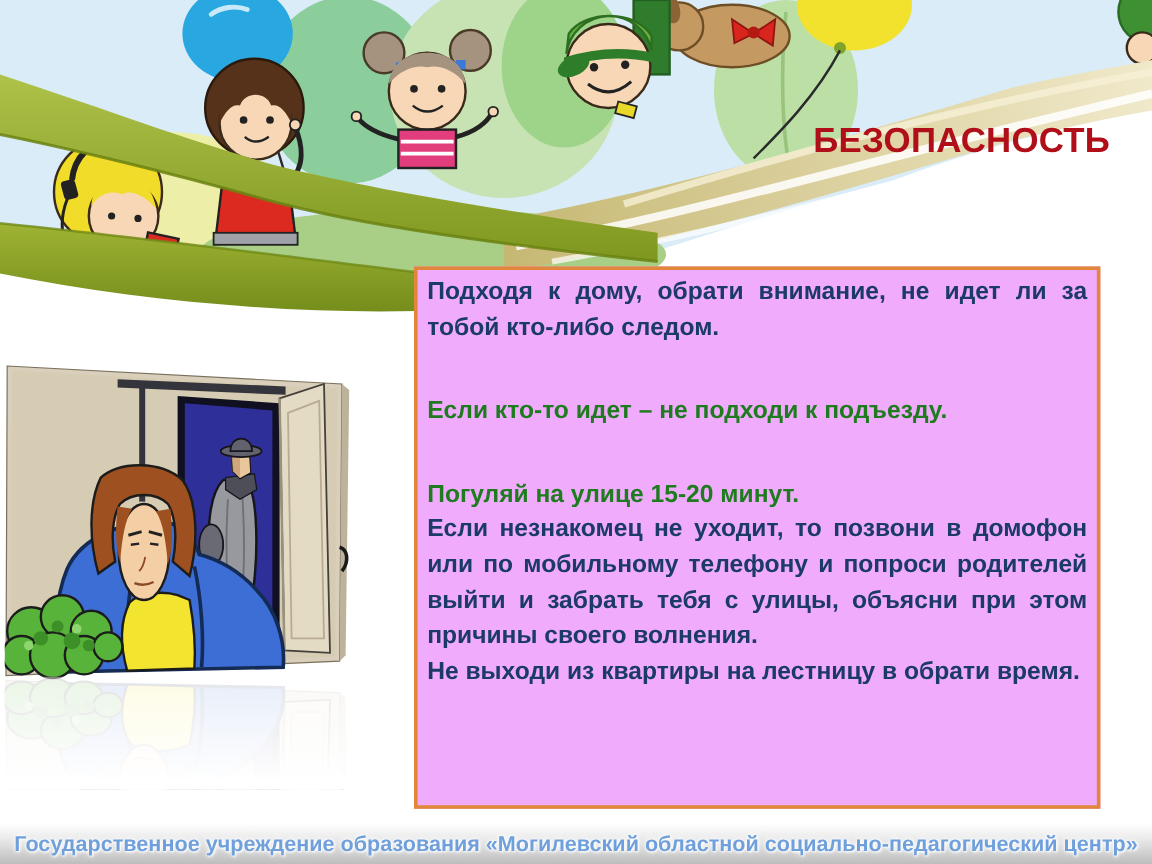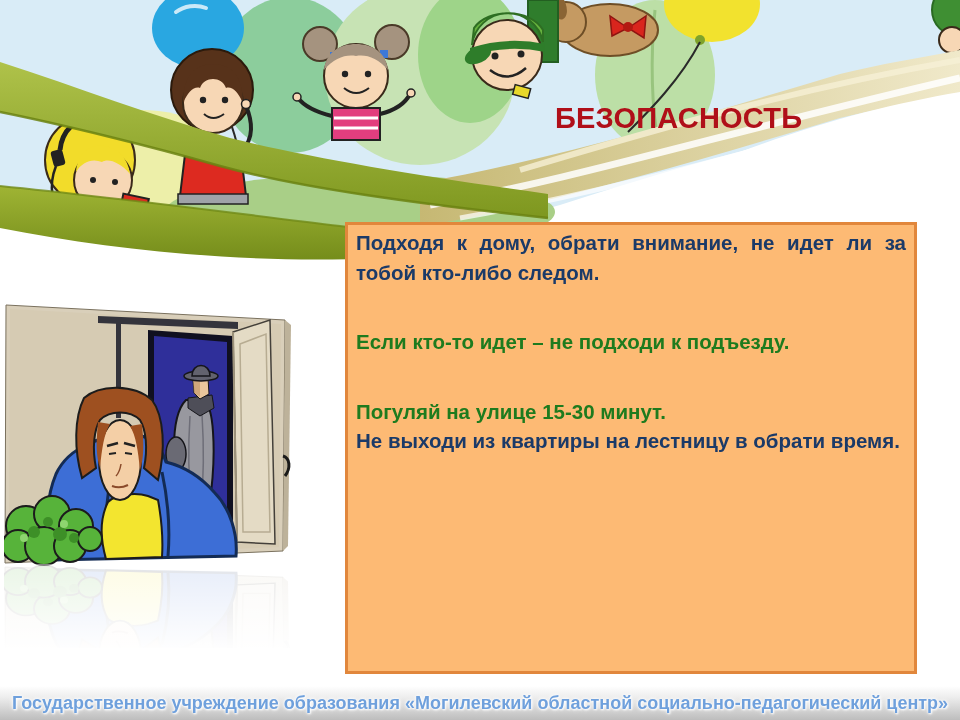--- a/index.html
+++ b/index.html
@@ -1,24 +1,24 @@
 <!DOCTYPE html>
 <html><head>
 <meta charset="utf-8">
 <style>
   html,body{margin:0;padding:0;background:#fff;}
   .slide{position:relative;width:960px;height:720px;overflow:hidden;background:#fff;
          font-family:"Liberation Sans",sans-serif;}
   svg{display:block;}
   .banner{position:absolute;left:0;top:0;}
-  .title{position:absolute;left:555px;top:100px;width:370px;text-align:left;
+  .title{position:absolute;left:555px;top:100px;width:370px;text-align:right;
          font-weight:bold;font-size:29px;line-height:37px;color:#B00F19;letter-spacing:.2px;}
   .picture-wrap{position:absolute;left:4px;top:296px;width:300px;height:362px;}
   .safety-box{position:absolute;left:345px;top:222px;width:550px;height:440px;
-              border:3px solid #E1873C;background:#fdba74;padding:3px 8px 3px 8px;
+              border:3px solid #E1873C;background:#f0abfc;padding:3px 8px 3px 8px;
               font-size:20.5px;line-height:29.6px;font-weight:bold;text-align:justify;}
   .safety-box p{margin:0;}
   .safety-box p[data-color="navy"]{color:#1B3A68;}
   .safety-box p[data-color="green"]{color:#1E7B1E;margin-top:40px;}
   .footer{position:absolute;left:0;bottom:0;width:960px;height:34px;
           background:linear-gradient(180deg,#ffffff 0%,#ececec 35%,#cfcfcf 75%,#bdbdbd 100%);
           display:flex;align-items:center;justify-content:center;}
   .footer span{font-size:18px;font-weight:bold;color:#6FA0DC;white-space:nowrap;
           text-shadow:0 0 1px #fff,0 0 3px #fff,0 0 5px #fff,1px 1px 2px rgba(255,255,255,.95);}
 </style>
@@ -238,21 +238,22 @@
         <use href="#picScene" xlink:href="#picScene" transform="matrix(1,0,0,-0.85,0,498)" opacity="0.22"></use>
         <rect x="0" y="268" width="300" height="88" fill="url(#refFade)"></rect>
         <rect x="0" y="352" width="300" height="10" fill="#FFFFFF"></rect>
       </g>
     </svg>
   </div>
 
   <div class="safety-box">
     <p data-color="navy">Подходя к дому, обрати внимание, не идет ли за тобой кто-либо следом.</p>
     <p data-color="green">Если кто-то идет – не подходи к подъезду.</p>
-    <p data-color="green">Погуляй на улице 15-30 минут.</p>
+    <p data-color="green">Погуляй на улице 15-20 минут.</p>
+    <p data-color="navy">Если незнакомец не уходит, то позвони в домофон или по мобильному телефону и попроси родителей выйти и забрать тебя с улицы, объясни при этом причины своего волнения.</p>
     <p data-color="navy">Не выходи из квартиры на лестницу в обрати время.</p>
   </div>
 
   <div class="footer">
     <span>Государственное учреждение образования  «Могилевский областной социально-педагогический центр»</span>
   </div>
 
 </div>
 
 </body></html>

